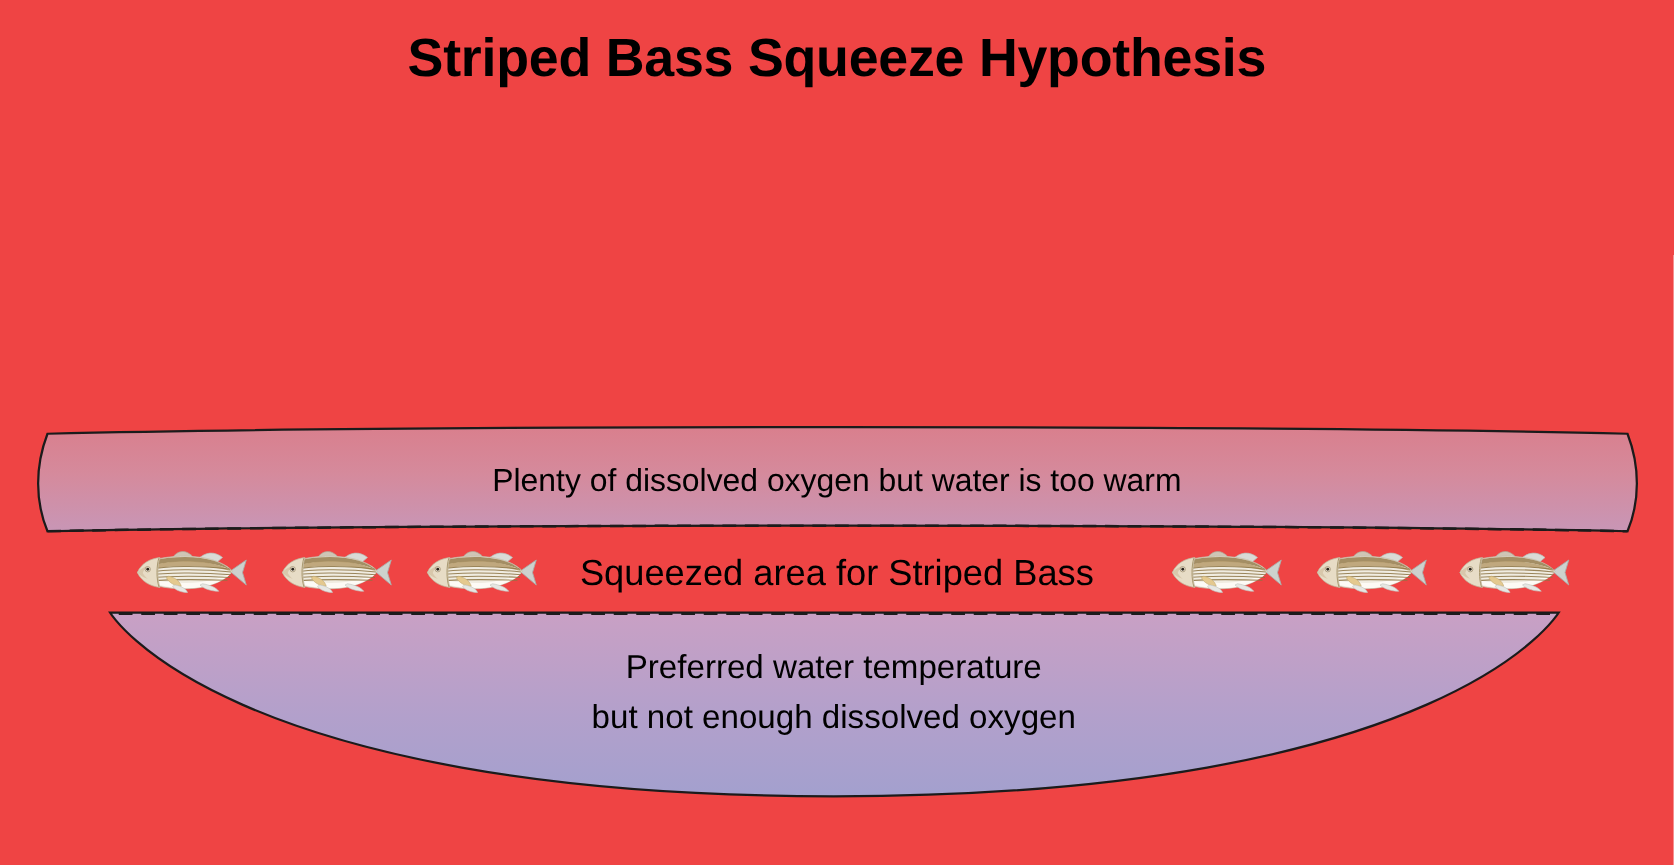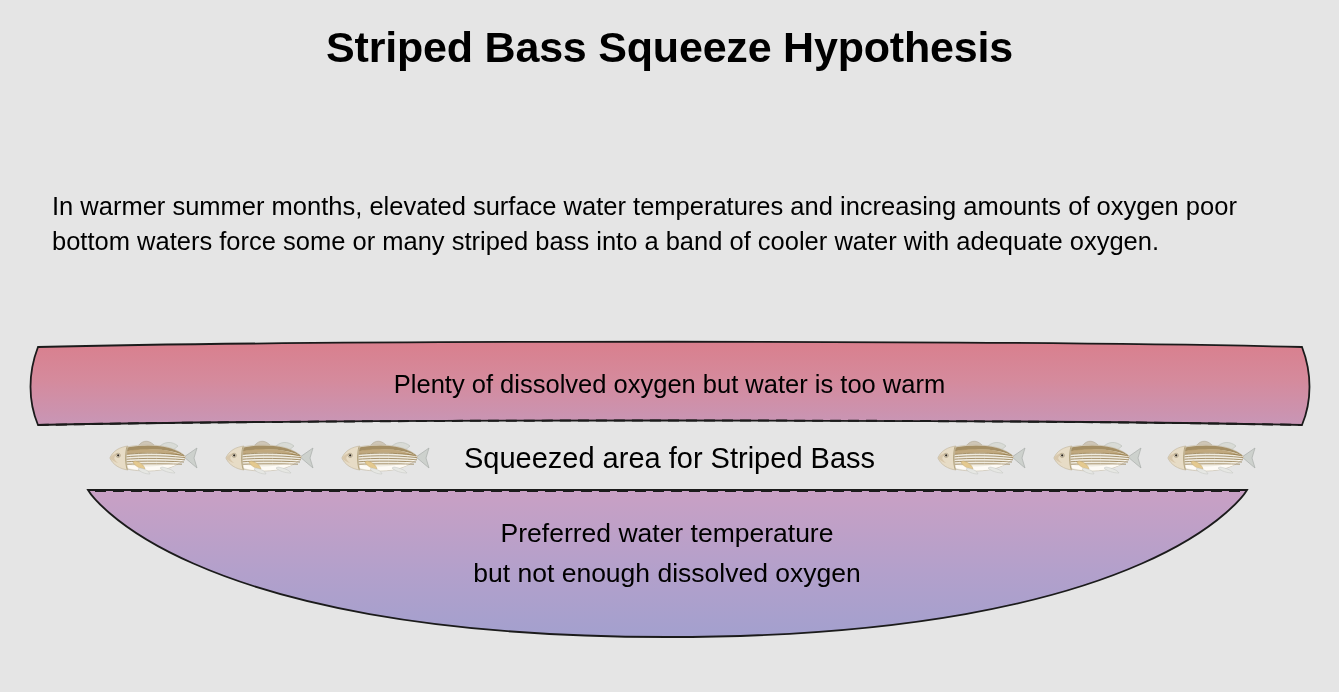--- a/index.html
+++ b/index.html
@@ -12,21 +12,21 @@
     height: 692px;
     position: relative;
     overflow: hidden;
     font-family: "Liberation Sans", sans-serif;
     color: #000000;
   }
 
   .slide {
     position: absolute;
     inset: 0;
-    background: #e5e5e5;
+    background: #ef4444;
   }
 
   .slide-title {
     position: absolute;
     left: 0;
     top: 23px;
     width: 1339px;
     text-align: center;
     font-size: 43px;
     font-weight: bold;
@@ -67,21 +67,20 @@
   .label-mid { font-size: 29px; }
   .label-bot { font-size: 26.5px; }
 </style>
 </head>
 <body>
 
 <div class="slide">
 
   <div class="slide-title">Striped Bass Squeeze Hypothesis</div>
 
-  <div class="body-text">In warmer summer months, elevated surface water temperatures and increasing amounts of oxygen poor bottom waters force some or many striped bass into a band of cooler water with adequate oxygen.</div>
 
   <div class="diagram-wrap">
     <svg class="diagram-svg" viewBox="0 0 1339 320" xmlns="http://www.w3.org/2000/svg">
       <defs>
         <linearGradient id="gradTop" x1="0" y1="0" x2="0" y2="1">
           <stop offset="0%" stop-color="#d97f8d"></stop>
           <stop offset="45%" stop-color="#d58a9c"></stop>
           <stop offset="100%" stop-color="#c896b6"></stop>
         </linearGradient>
         <linearGradient id="gradBottom" x1="0" y1="0" x2="0" y2="1">

